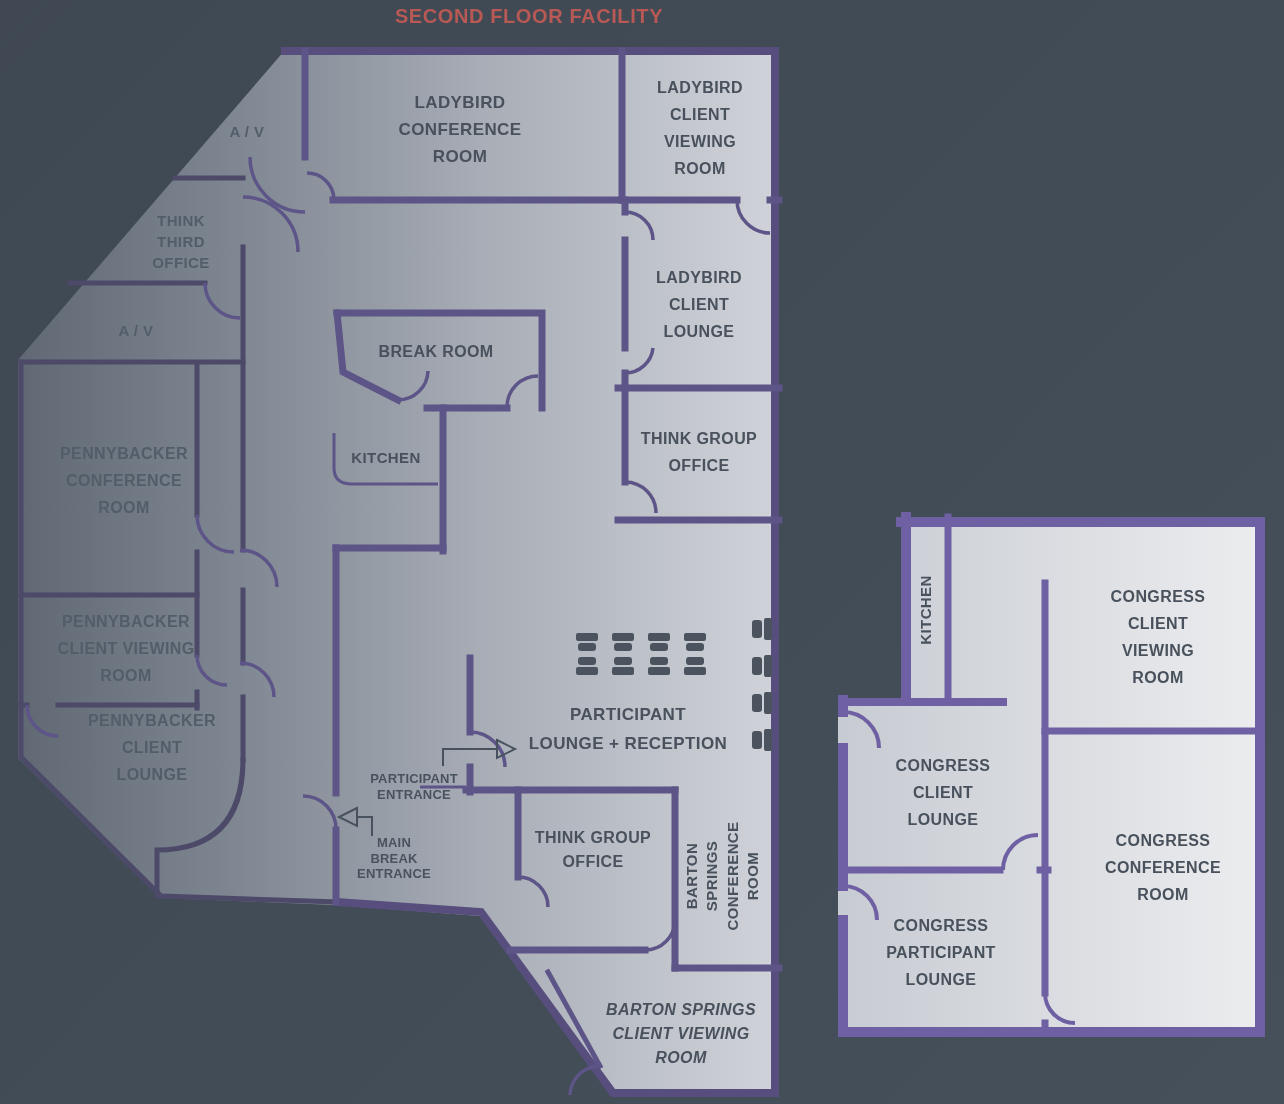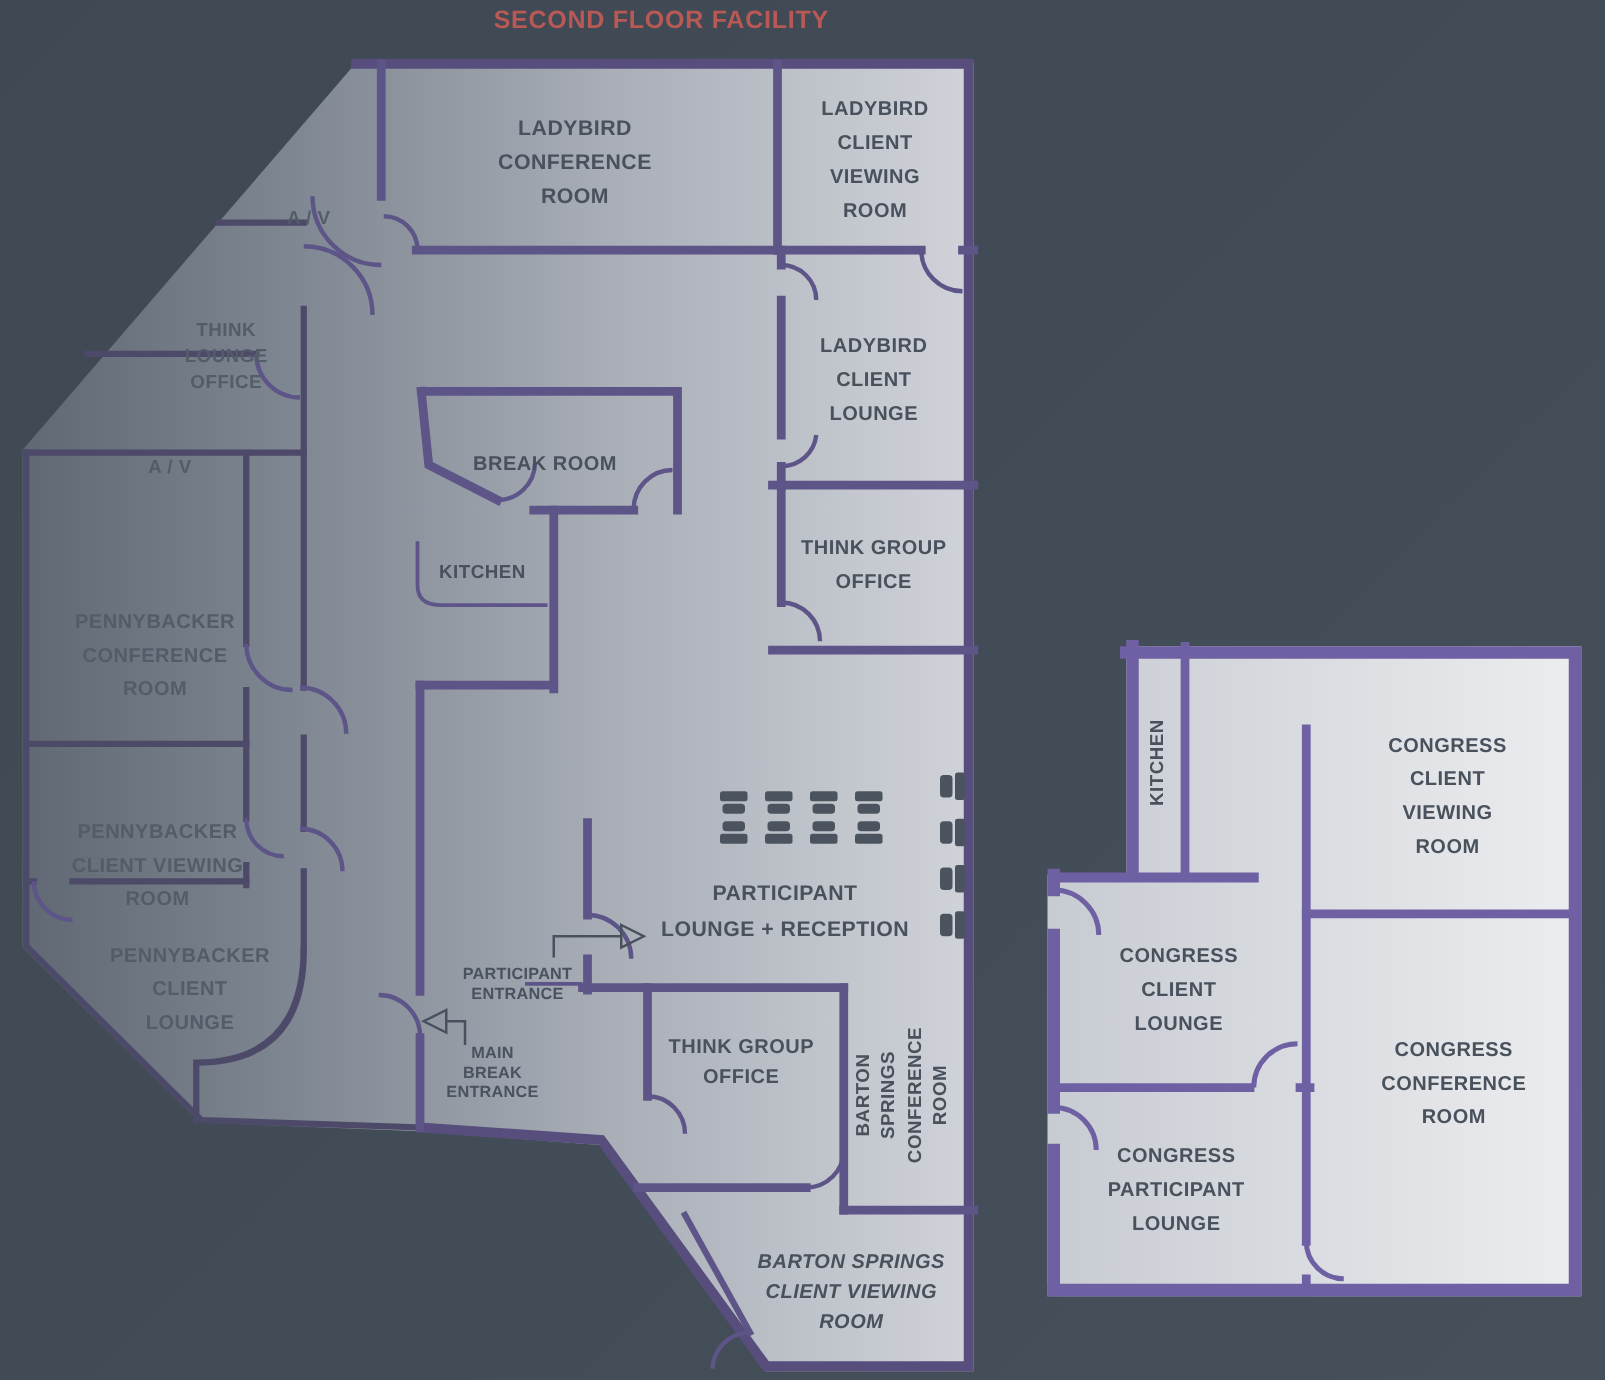--- a/index.html
+++ b/index.html
@@ -15,21 +15,21 @@
     position:absolute;
     transform:translate(-50%,-50%);
     text-align:center;
     white-space:pre-line;
     font-weight:700;
     color:#48515c;
     letter-spacing:.4px;
     line-height:1.6;
     font-size:16px;
   }
-  .dim{color:#535d69;margin-top:44px;}
+  .dim{color:#535d69;}
   .s15{font-size:15px;}
   .s17{font-size:17px;}
   .lh14{line-height:1.4;}
   .lh15{line-height:1.5;}
   .lh168{line-height:1.68;}
   .lh17{line-height:1.7;}
   .small{font-size:13px;line-height:1.2;color:#49535f;letter-spacing:.2px;}
   .vert{transform:translate(-50%,-50%) rotate(-90deg);}
   .vlh{line-height:1.35;}
   .title{font-size:20px;letter-spacing:.6px;font-weight:700;}
@@ -214,21 +214,21 @@
         <path d="M 357,808 L 339,817 L 357,826 Z"></path>
         <path d="M 357,817 H 372 V 836"></path>
       </g>
     </g>
   </svg>
 
   <div class="lbl title t2" style="left:529px;top:16px;">SECOND FLOOR FACILITY</div>
 
   <div class="lbl dim s15 lh14" style="left:247px;top:131px;">A / V</div>
   <div class="lbl dim s15 lh14" style="left:181px;top:241px;">THINK
-LOUNGE
+THIRD
 OFFICE</div>
   <div class="lbl dim s15 lh14" style="left:136px;top:330px;">A / V</div>
   <div class="lbl dim lh17" style="left:124px;top:481px;">PENNYBACKER
 CONFERENCE
 ROOM</div>
   <div class="lbl dim lh17" style="left:126px;top:649px;">PENNYBACKER
 CLIENT VIEWING
 ROOM</div>
   <div class="lbl dim lh17" style="left:152px;top:748px;">PENNYBACKER
 CLIENT
@@ -238,21 +238,21 @@
 ROOM</div>
   <div class="lbl lh168" style="left:700px;top:129px;">LADYBIRD
 CLIENT
 VIEWING
 ROOM</div>
   <div class="lbl lh168" style="left:699px;top:305px;">LADYBIRD
 CLIENT
 LOUNGE</div>
   <div class="lbl lh168" style="left:699px;top:453px;">THINK GROUP
 OFFICE</div>
-  <div class="lbl" style="left:436px;top:352px;margin-top:20px;">BREAK ROOM</div>
+  <div class="lbl" style="left:436px;top:352px;">BREAK ROOM</div>
   <div class="lbl s15" style="left:386px;top:458px;">KITCHEN</div>
   <div class="lbl s17 lh17" style="left:628px;top:730px;">PARTICIPANT
 LOUNGE + RECEPTION</div>
   <div class="lbl lh15" style="left:593px;top:850px;">THINK GROUP
 OFFICE</div>
   <div class="lbl vert s15 vlh" style="left:722px;top:876px;">BARTON
 SPRINGS
 CONFERENCE
 ROOM</div>
   <div class="lbl lh15" style="left:681px;top:1034px;font-style:italic;">BARTON SPRINGS

